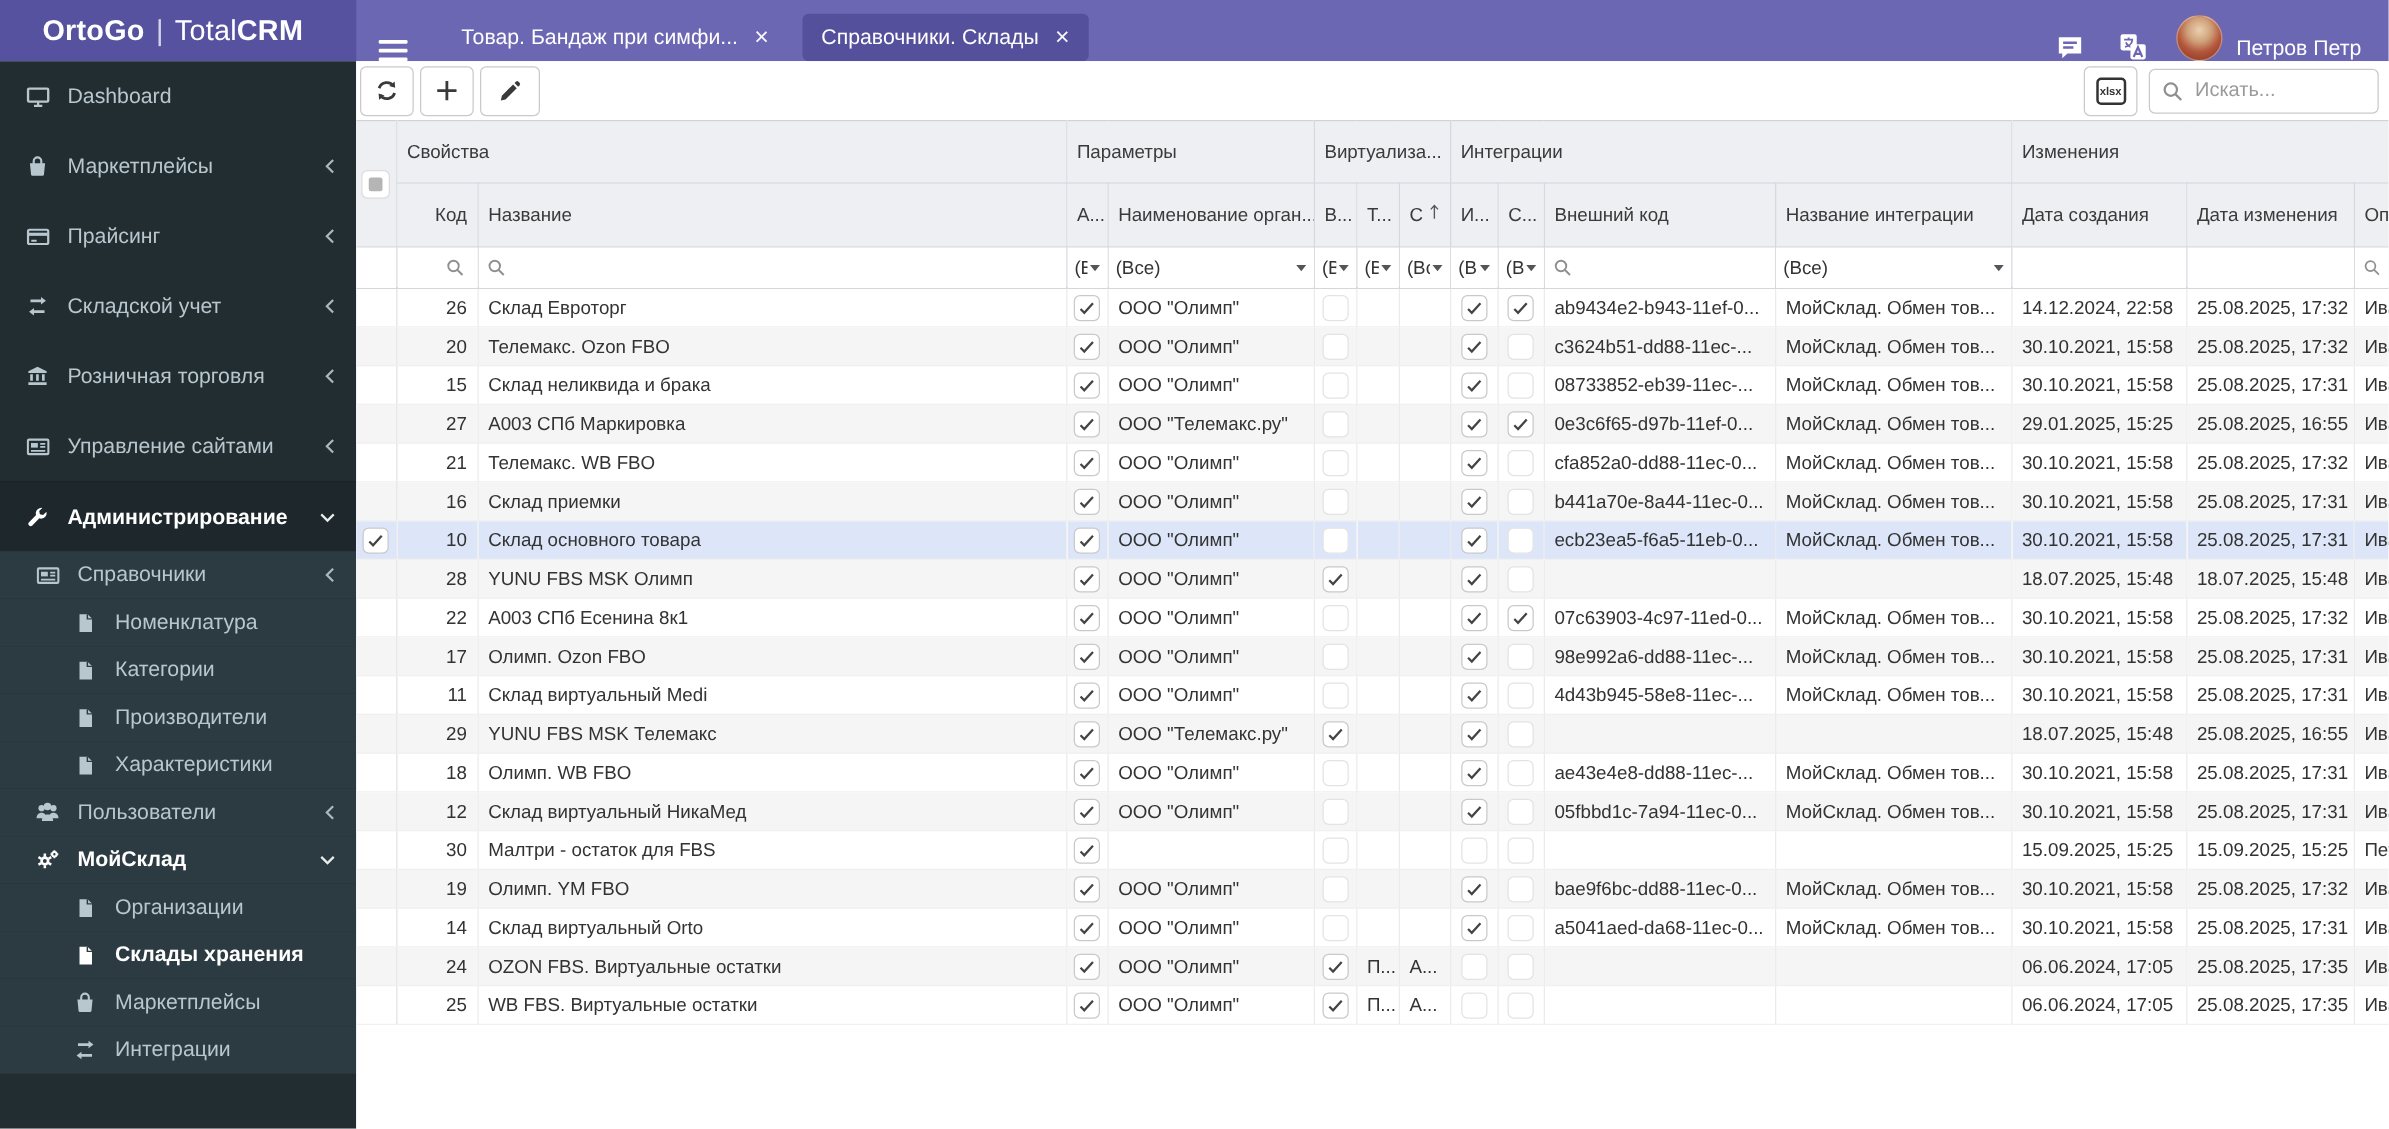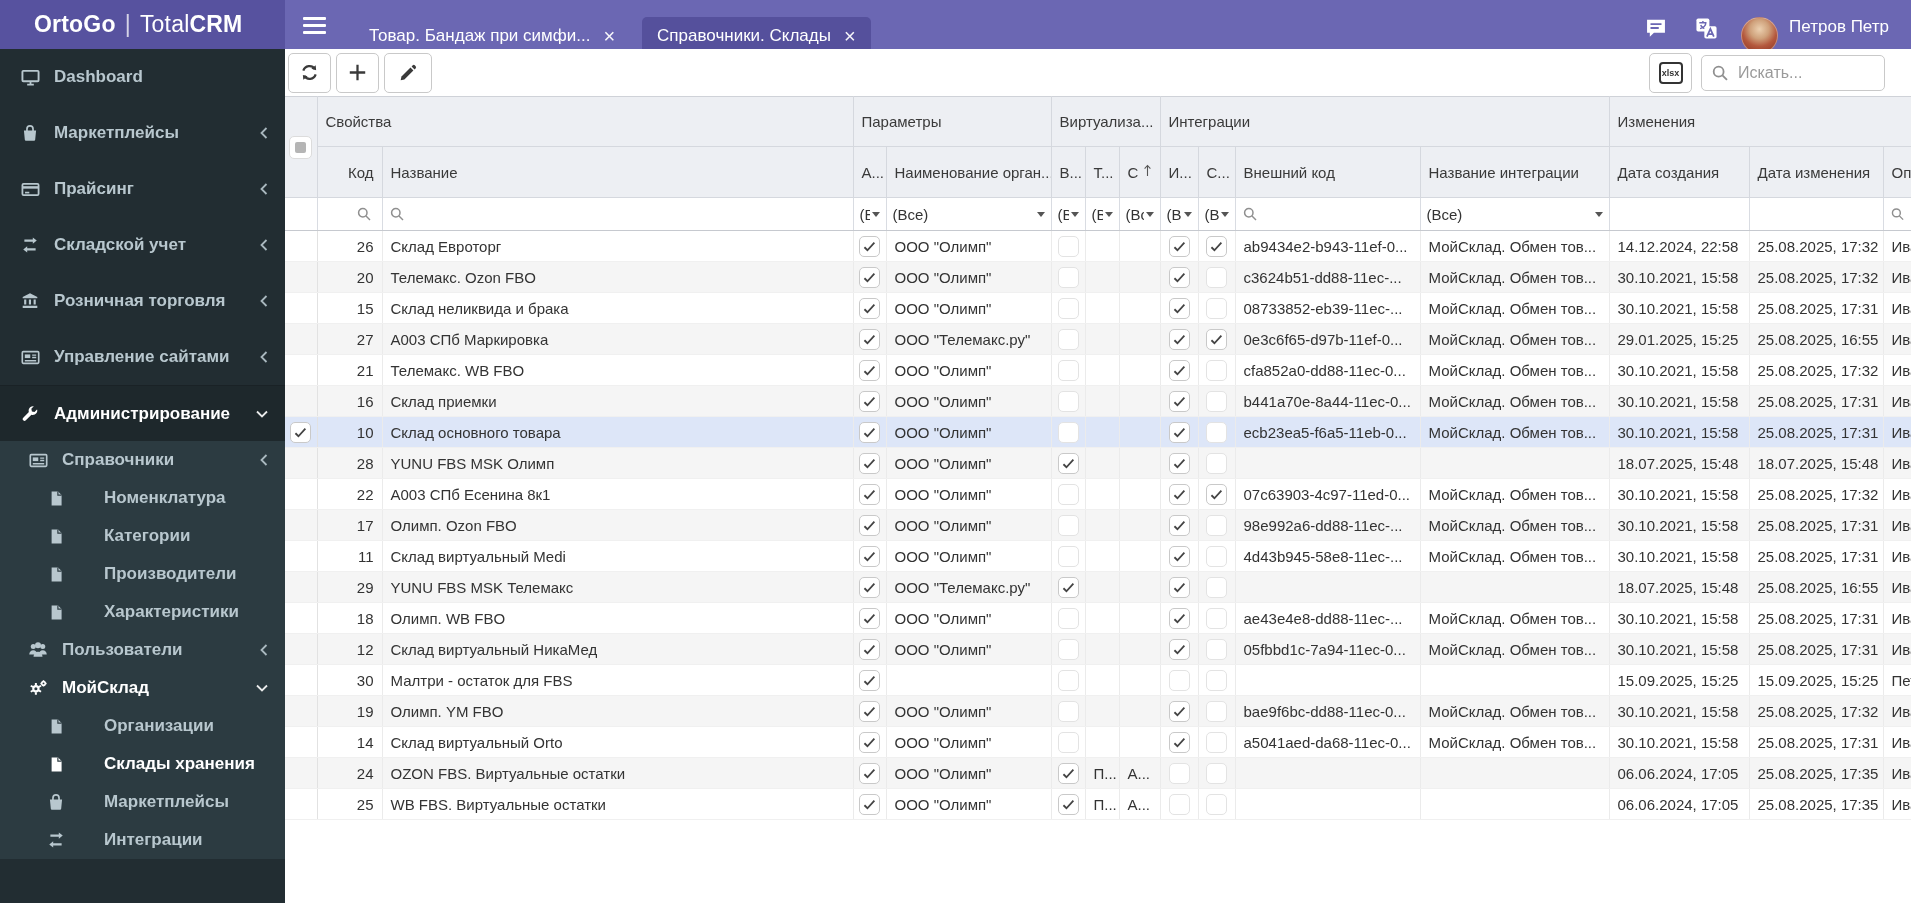--- a/index.html
+++ b/index.html
@@ -6,21 +6,21 @@
   html,body { width:1911px; height:903px; overflow:hidden; font-family:"Liberation Sans", sans-serif; background:#fff; }
   .app { width:1911px; height:903px; display:flex; flex-direction:column; }
 
   
   header { height:49px; display:flex; background:#6b67b3; flex:0 0 auto; }
   .logo { width:285px; flex:0 0 285px; background:#57529f; display:flex; align-items:center; padding-left:34px; color:#fff; font-size:23px; letter-spacing:.2px; }
   .l1 { font-weight:700; }
   .lsep { margin:0 9px; font-weight:300; opacity:.75; }
   .l2 { font-weight:300; }
   .l3 { font-weight:700; }
-  .hbar { flex:1; display:flex; align-items:flex-start; padding:17px 12px; color:#fff; min-width:0; }
+  .hbar { flex:1; display:flex; align-items:flex-end; padding:0 12px; color:#fff; min-width:0; }
   .burger { background:none; border:none; margin:0 16px 0 6px; cursor:pointer; display:flex; flex-direction:column; gap:4px; }
   .burger span { display:block; width:23px; height:3px; background:#fff; border-radius:1px; }
   .tab { display:flex; align-items:center; height:38px; padding:0 15px; font-size:17px; margin-left:12px; border-radius:5px; color:#fff; cursor:pointer; white-space:nowrap; }
   .tab.active { background:#55509c; }
   .tab-close { margin-left:13px; font-size:20px; line-height:1; opacity:.95; }
   .hspacer { flex:1; }
   .hicon { margin:0 14px; display:flex; cursor:pointer; }
   .avatar { width:37px; height:37px; border-radius:50%; margin:0 11px 0 9px; flex:0 0 auto;
             background:radial-gradient(circle at 50% 32%, #ecd0b0 0%, #cfa17b 32%, #b4583d 58%, #822f20 100%);
             border:1px solid rgba(255,255,255,.35); }
@@ -28,36 +28,36 @@
 
   
   .main { flex:1; display:flex; min-height:0; }
   aside { width:285px; flex:0 0 285px; background:#222d32; overflow:hidden; }
   .content { flex:1; background:#fff; overflow:hidden; display:flex; flex-direction:column; }
 
   
   .side-item { display:flex; align-items:center; height:56px; padding:0 16px 0 18px; color:#b8c7ce; cursor:pointer; }
   .side-item.sub { height:38px; background:#2c3b41; }
   .side-item.lvl1 { padding-left:26px; }
-  .side-item.lvl2 { padding-left:44px;gap:24px; }
+  .side-item.lvl2 { padding-left:56px; }
   .side-item.active { background:#1e282c; color:#fff; border-top:1px solid #1a2226;align-items:center; }
   .side-item.white { color:#fff; }
   .side-item.bold .s-label { font-weight:700; }
   .s-icon { width:24px; display:flex; justify-content:center; margin-right:12px; flex:0 0 auto; }
-  .s-label { font-size:17px; white-space:nowrap; flex:1;font-weight:bold; }
+  .s-label { font-size:17px; white-space:nowrap; flex:1; }
   .s-chev { margin-left:auto; display:flex; opacity:.9; padding-left:8px; }
 
   
   .toolbar { height:47px; flex:0 0 47px; display:flex; align-items:center; padding:0 6px 0 3px; background:#fff; }
   .tbtn { height:40px; min-width:43px; border:1px solid #c9c9c9; border-radius:5px; background:#fff; display:flex; align-items:center; justify-content:center; margin-right:5px; cursor:pointer;text-align:right; }
   .tbtn.wide { min-width:48px; }
   .tspacer { flex:1; }
   .xlsx-glyph { display:flex; align-items:center; justify-content:center; width:24px; height:22px; border:2px solid #333; border-radius:4px; }
   .xlsx-glyph i { font-style:normal; font-size:9px; font-weight:700; color:#333; letter-spacing:0; }
-  .searchbox { position:relative; margin-left:4px; margin-right:20px; }
+  .searchbox { position:relative; margin-left:4px; margin-right:2px; }
   .searchbox input { width:184px; height:36px; border:1px solid #c9c9c9; border-radius:5px; padding:0 8px 0 36px; font-size:16px; color:#333; outline:none; font-family:"Liberation Sans",sans-serif; }
   .searchbox input::placeholder { color:#9a9a9a; }
   .mag-in { position:absolute; left:10px; top:9px; }
 
   
   .gridwrap { flex:1; overflow:hidden; }
   table.grid { border-collapse:collapse; table-layout:fixed; width:1626px; font-size:15px; color:#333; border-top:1px solid #cfd2d8; }
   thead th { background:#edeff3; font-weight:400; text-align:left; padding:16px 8px; border-right:1px solid #d5d8de; border-bottom:1px solid #d5d8de; color:#3a3a3a; overflow:hidden; white-space:nowrap; }
   tr.band-row th { height:30px; font-size:15px; }
   tr.head-row th { height:32px; }

